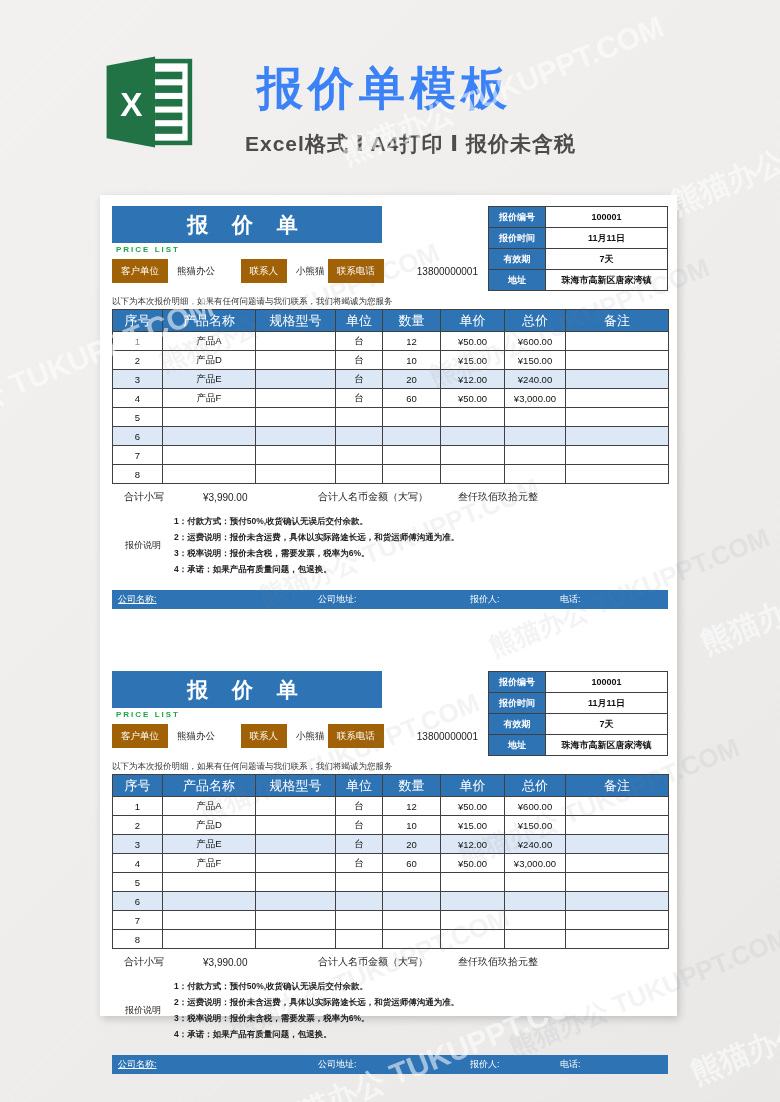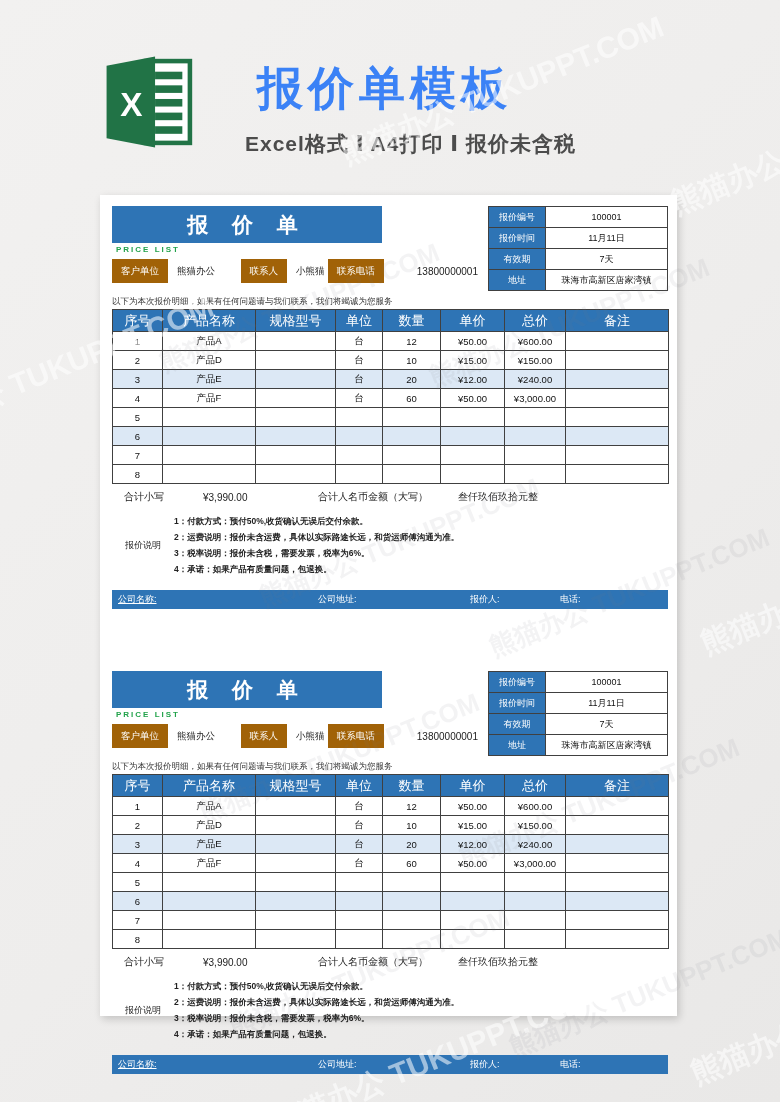--- a/index.html
+++ b/index.html
@@ -34,21 +34,21 @@
     font-size:21px;font-weight:bold;letter-spacing:9px;line-height:37px;text-align:center;}
   .price-list{height:13px;margin-left:4px;color:#21a24a;font-size:8px;font-weight:bold;letter-spacing:2px;line-height:13px;}
   .customer-row{display:flex;align-items:center;height:30px;font-size:9.5px;color:#222;}
   .c-label{flex:0 0 auto;background:#a16207;color:#fff;height:24px;line-height:24px;padding:0 9px;text-align:center;}
   .c-value{white-space:nowrap;padding-left:9px;}
   .c-v1{width:100px;}
   .c-v2{width:50px;}
   .c-v3{flex:1;font-size:10px;padding-left:33px;}
   
   table.info{border-collapse:collapse;width:180px;table-layout:fixed;}
-  table.info td{border:1px solid #404040;height:20px;font-size:9px;text-align:center;vertical-align:middle;padding:0;}
+  table.info td{border:1px solid #404040;height:20px;font-size:9px;text-align:center;vertical-align:middle;padding:0;font-weight:bold;}
   table.info td.il{width:56px;background:#2e74b5;color:#ffffff;}
   table.info td.iv{color:#111;}
   
   .intro{margin-top:4px;height:12px;font-size:8.5px;color:#333;line-height:12px;}
   
   table.quote{border-collapse:collapse;table-layout:fixed;width:556px;margin-top:2px;}
   table.quote th{background:#2e74b5;color:#ffffff;font-weight:normal;font-size:13px;height:21px;border:1px solid #404040;padding:0;}
   table.quote td{border:1px solid #404040;height:18px;font-size:9.5px;color:#111;text-align:center;vertical-align:middle;padding:0;overflow:hidden;white-space:nowrap;}
   table.quote tbody tr:nth-of-type(3) td,
   table.quote tbody tr:nth-of-type(6) td{background:#dce8f5;}

